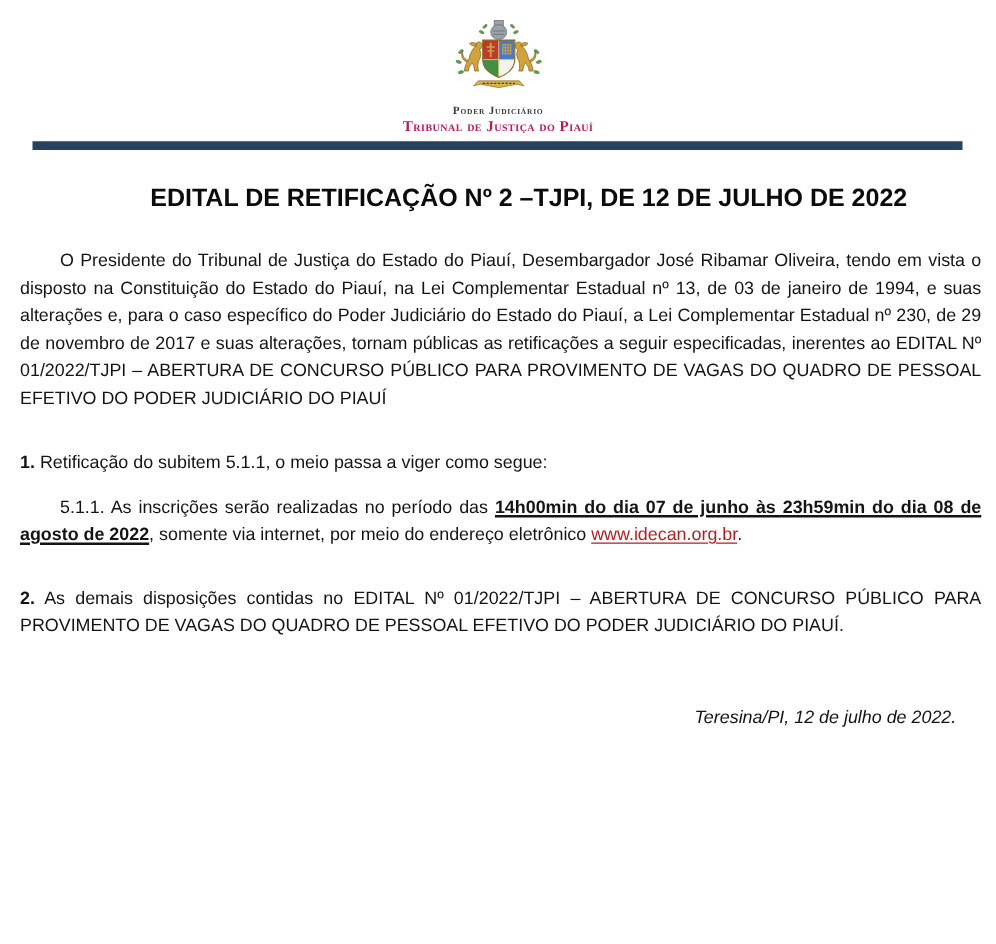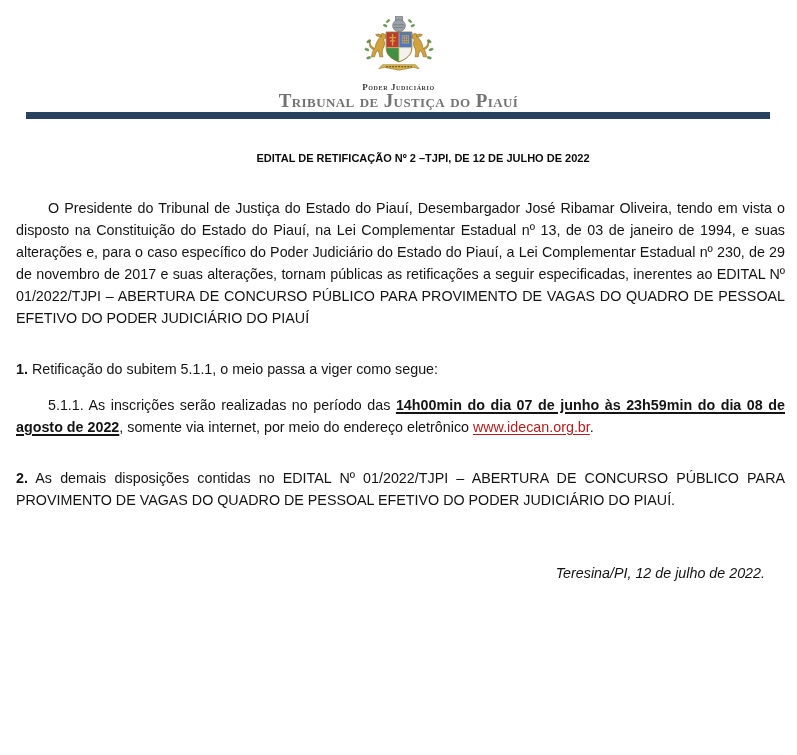--- a/index.html
+++ b/index.html
@@ -22,42 +22,42 @@
     font-size:9px;
     letter-spacing:0.6px;
     color:#3c3c3c;
     line-height:10px;
     margin-top:1px;
   }
   .org-large {
     font-family:"Liberation Serif", serif;
     font-variant:small-caps;
     font-weight:700;
-    font-size:19px;
+    font-size:12px;
     letter-spacing:0.4px;
-    color:#737373;
+    color:#be185d;
     line-height:15px;
     margin-top:1px;
   }
   .rule {
     height:7px;
     background:#27415e;
     margin:4px 27px 0 26px;
   }
   
   main {
     padding:0 12px 0 16px;
     font-size:14.3px;
     line-height:22px;
     text-align:justify;
   }
   .doc-title {
     text-align:center;
     font-weight:700;
-    font-size:11px;
+    font-size:20px;
     line-height:17px;
     margin:31px 0 0 45px;
     color:#0b0b0b;
   }
   .p-body { color:#141414; }
   .p1   { margin-top:30px; text-indent:32px; }
   .item1{ margin-top:29px; }
   .p511 { margin-top:14px; text-indent:32px; }
   .item2{ margin-top:29px; }
   .item3{ margin-top:11px; }

